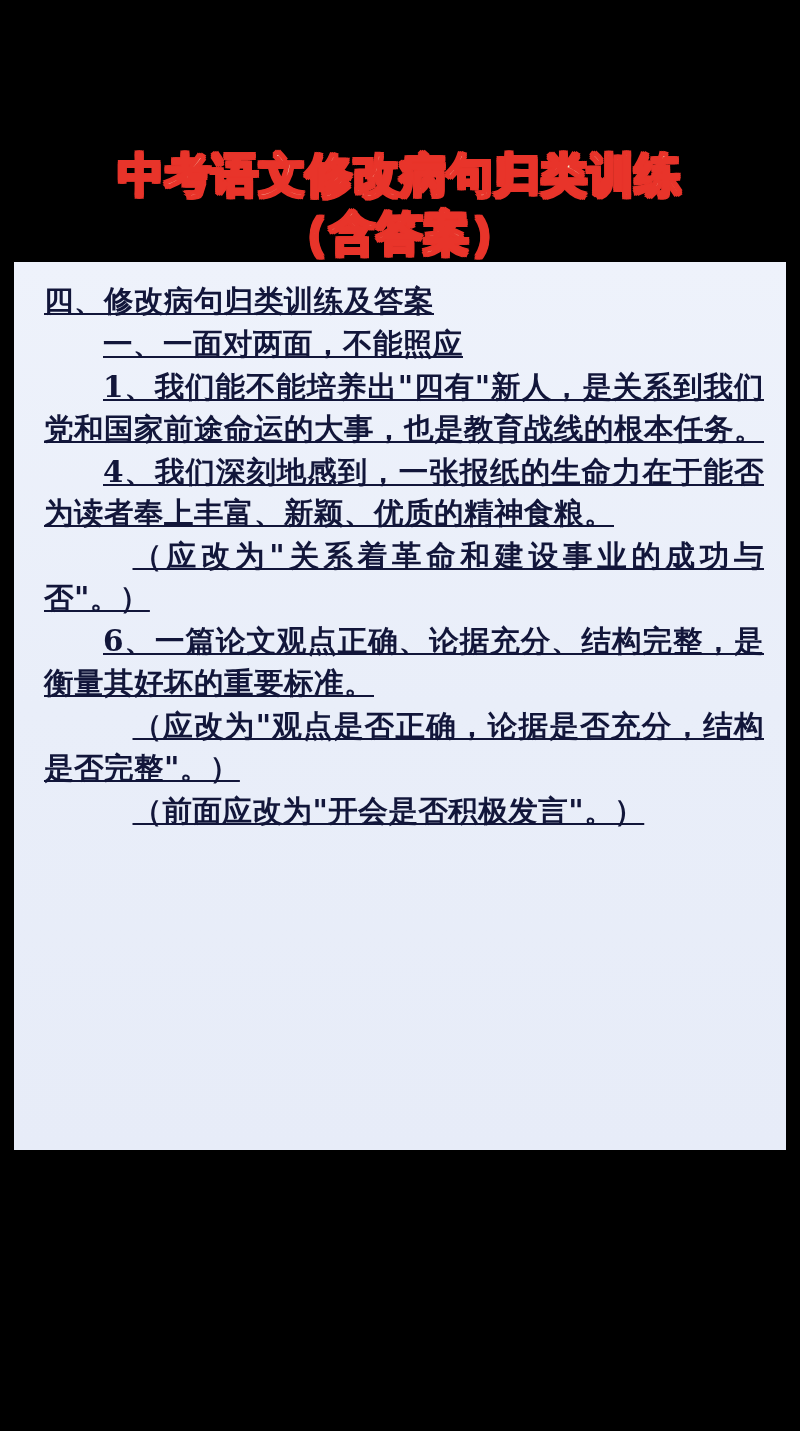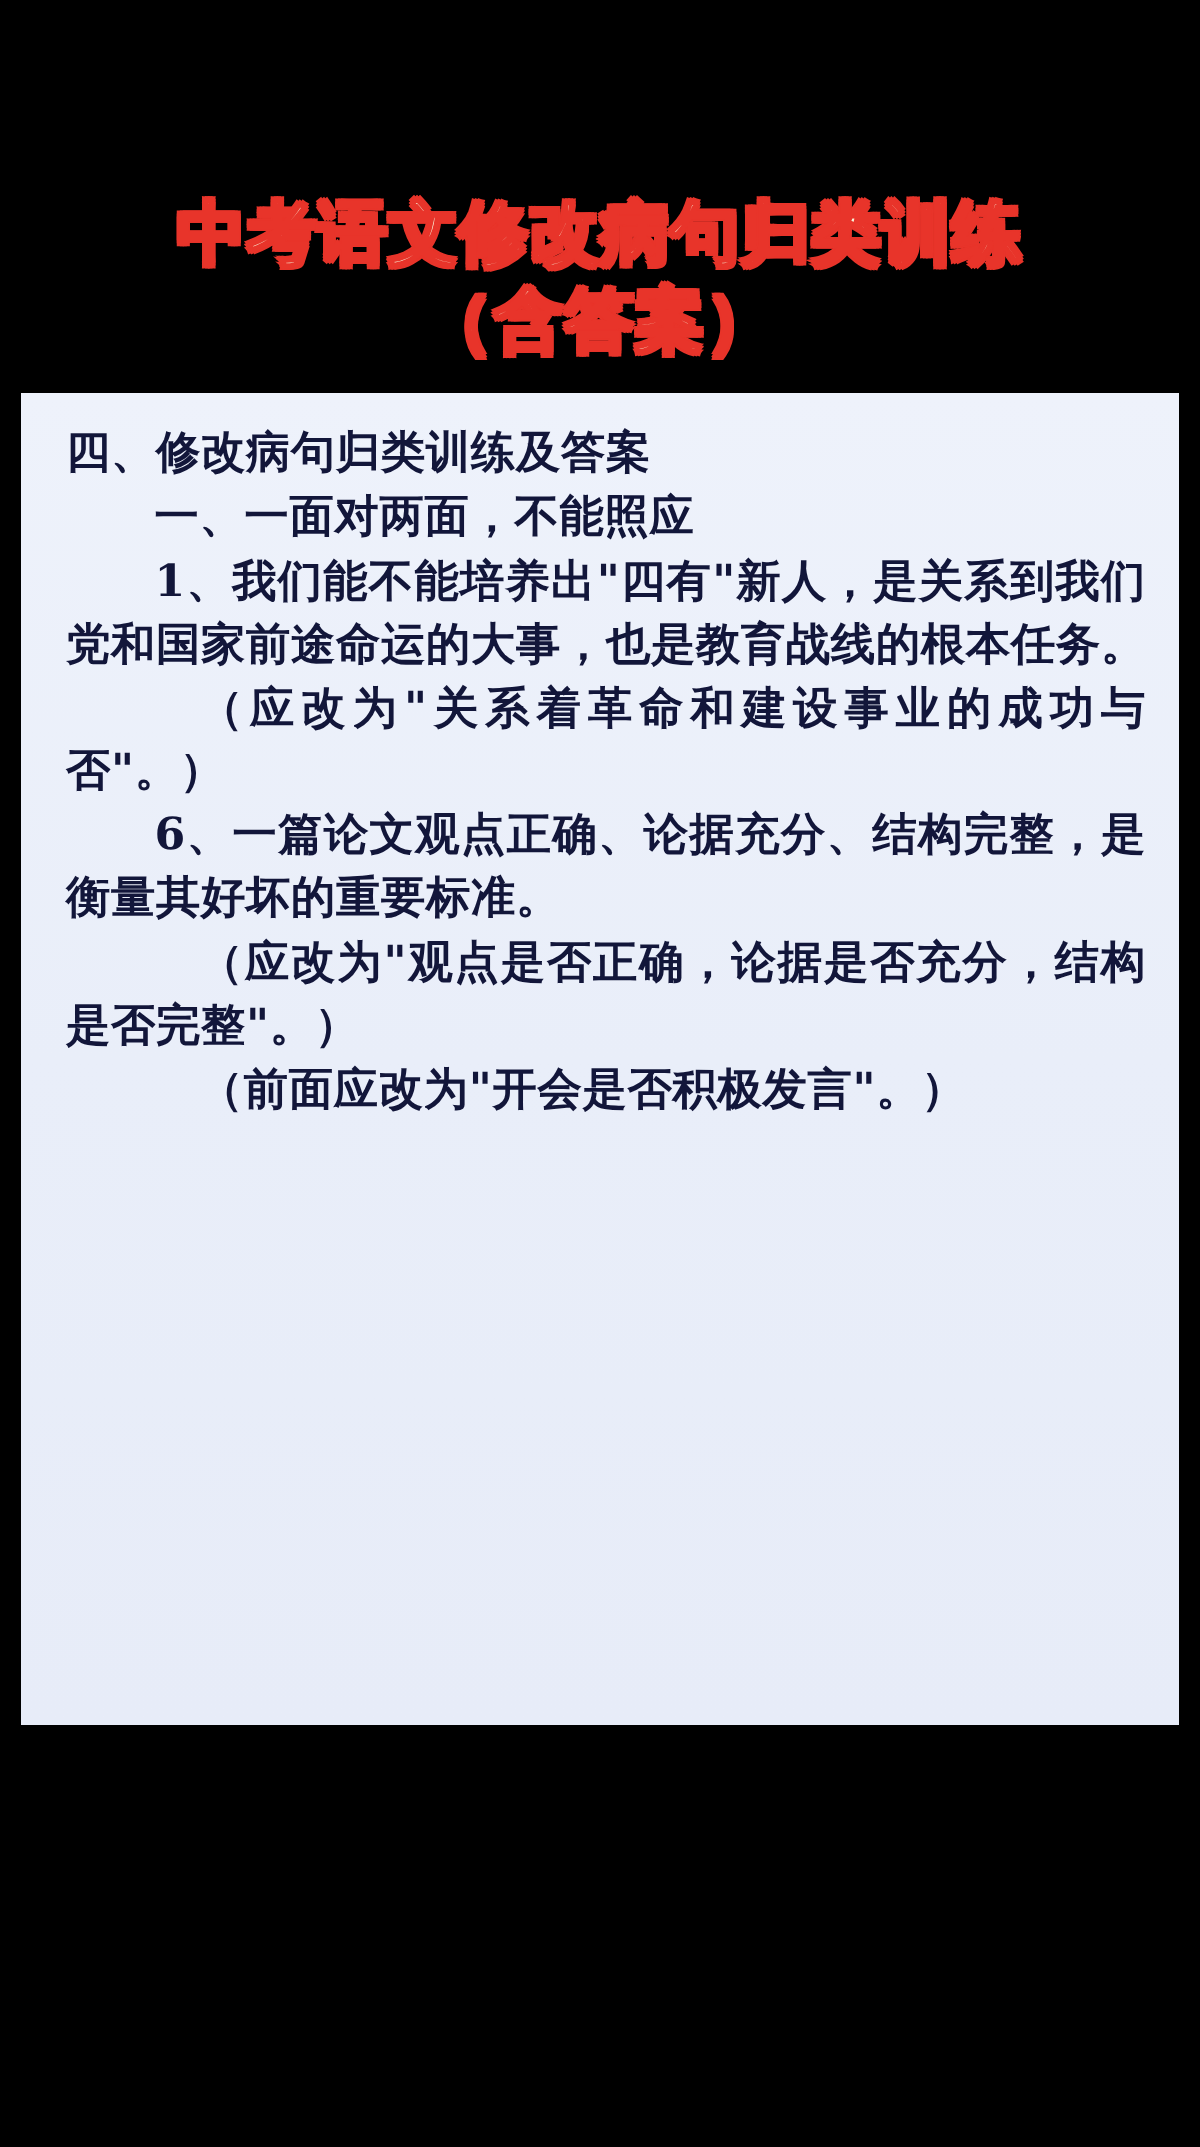--- a/index.html
+++ b/index.html
@@ -33,20 +33,21 @@
     font-weight: bold;
     font-size: 46px;
     letter-spacing: 1px;
     color: #f7f2d8;
     -webkit-text-stroke: 2px #e8342a;
     text-shadow:
        2px 0 0 #e8342a, -2px 0 0 #e8342a,
        0 2px 0 #e8342a, 0 -2px 0 #e8342a,
        2px 2px 0 #e8342a, -2px -2px 0 #e8342a,
        2px -2px 0 #e8342a, -2px 2px 0 #e8342a;
+    margin-top: 20px;
   }
   .title-line.second {
     margin-top: 6px;
     text-align: center;
   }
   
   .paper {
     position: absolute;
     top: 262px;
     left: 14px;
@@ -61,20 +62,21 @@
     color: #12163a;
     font-family: "DejaVu Serif", "Liberation Serif", serif;
     font-size: 29.5px;
     line-height: 1.42;
     font-weight: 600;
     letter-spacing: 0.5px;
     text-align: justify;
   }
   .p {
     margin: 0 0 1px 0;
+    text-decoration: underline;
   }
   .p.heading {
     text-indent: 0;
   }
   .p.sub {
     text-indent: 2em;
   }
   .p.item {
     text-indent: 2em;
   }
@@ -99,20 +101,21 @@
   <div class="title-block">
     <div class="title-line">中考语文修改病句归类训练</div>
     <div class="title-line second">（含答案）</div>
   </div>
 
   <div class="paper">
     <div class="doc">
       <p class="p heading">四、修改病句归类训练及答案</p>
       <p class="p sub">一、一面对两面，不能照应</p>
       <p class="p item">1、我们能不能培养出"四有"新人，是关系到我们党和国家前途命运的大事，也是教育战线的根本任务。</p>
+      <p class="p item">4、我们深刻地感到，一张报纸的生命力在于能否为读者奉上丰富、新颖、优质的精神食粮。</p>
       <p class="p note">（应改为"关系着革命和建设事业的成功与否"。）</p>
       <p class="p item">6、一篇论文观点正确、论据充分、结构完整，是衡量其好坏的重要标准。</p>
       <p class="p note">（应改为"观点是否正确，论据是否充分，结构是否完整"。）</p>
       <p class="p note">（前面应改为"开会是否积极发言"。）</p>
     </div>
   </div>
 
   <div class="bottom-bar"></div>
 
 </div>

